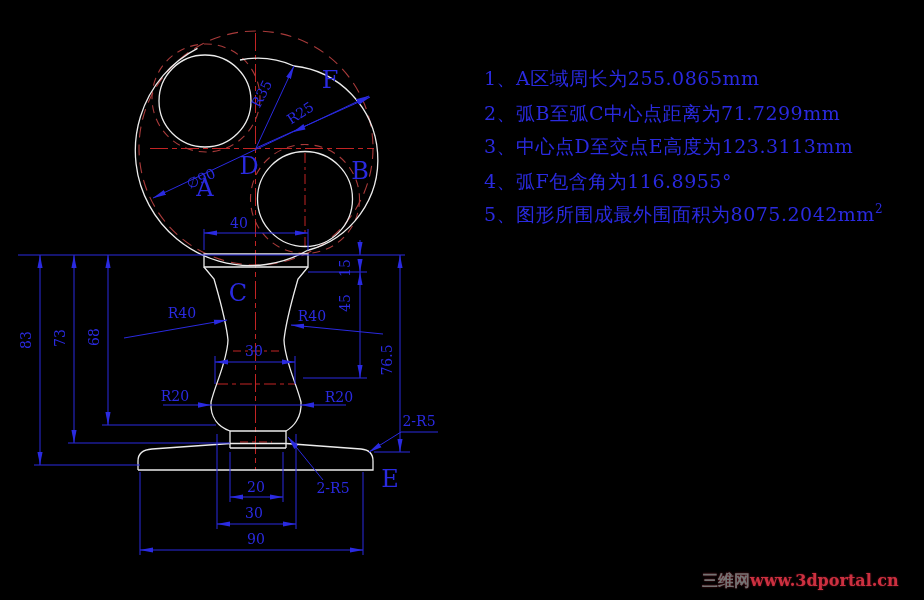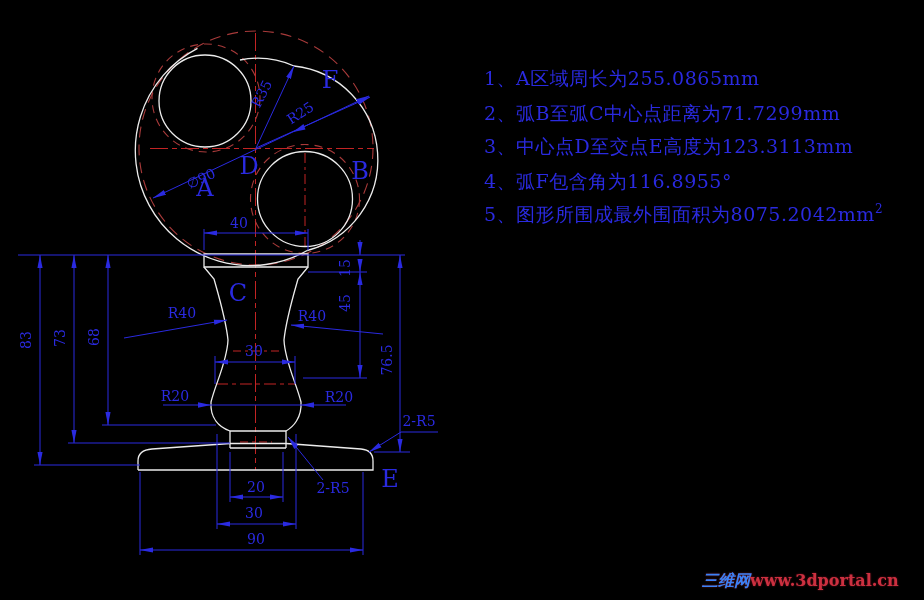--- a/index.html
+++ b/index.html
@@ -6,21 +6,21 @@
   #stage{position:relative;width:924px;height:600px;background:#000;overflow:hidden;
          font-family:"DejaVu Serif","Liberation Serif",serif;}
   svg{position:absolute;left:0;top:0;}
   text{fill:#2a2ae0;}
   .dimtxt{font-size:14px;}
   .lbl{font-size:24px;}
   .notes text{font-size:19px;letter-spacing:0.5px;}
   #watermark{position:absolute;left:702px;top:571px;width:222px;height:22px;
     font-size:16px;font-weight:bold;color:#cc3040;white-space:nowrap;
     text-shadow:0 0 2px #7a1520;font-family:"DejaVu Serif","Liberation Serif",serif;}
-  #watermark .site{color:#3b82f6;font-style:italic;}
+  #watermark .site{color:#737373;}
 </style>
 </head>
 <body>
 
 <div id="stage">
 <svg width="924" height="600" viewBox="0 0 924 600">
   <defs>
     <marker id="arr" viewBox="0 0 14 8" refX="13.2" refY="4" markerWidth="14" markerHeight="8" markerUnits="userSpaceOnUse" orient="auto-start-reverse">
       <path d="M13.5,4 L0,1.4 L0,6.6 Z" fill="#2a2ae0"></path>
     </marker>

